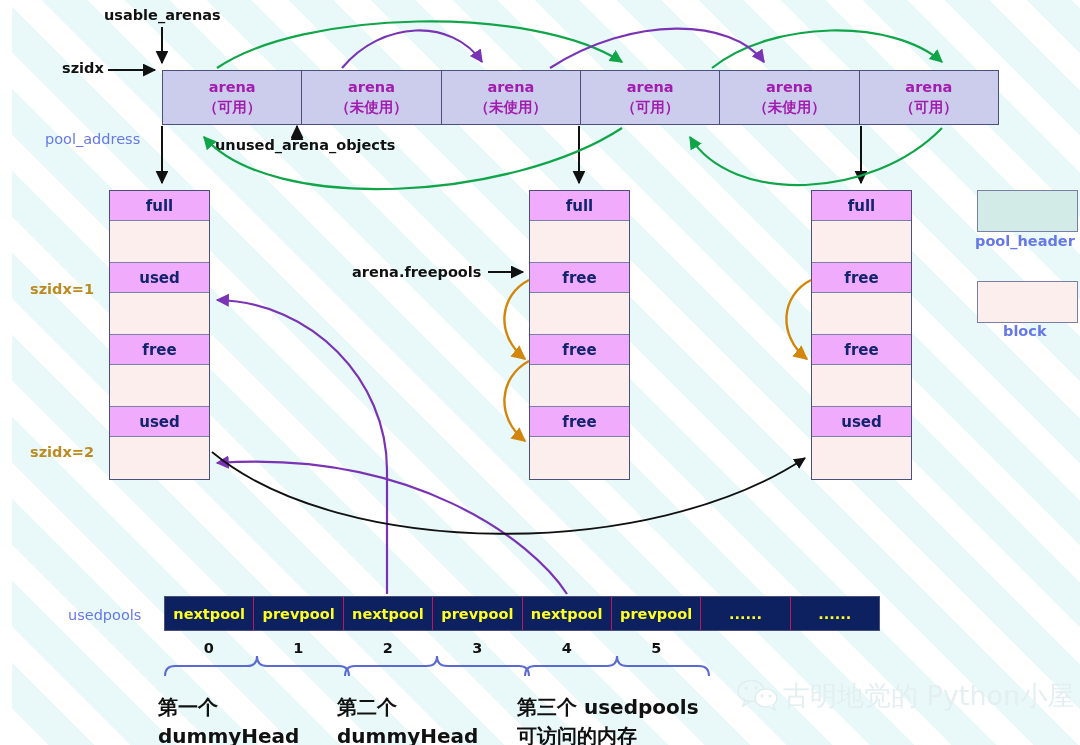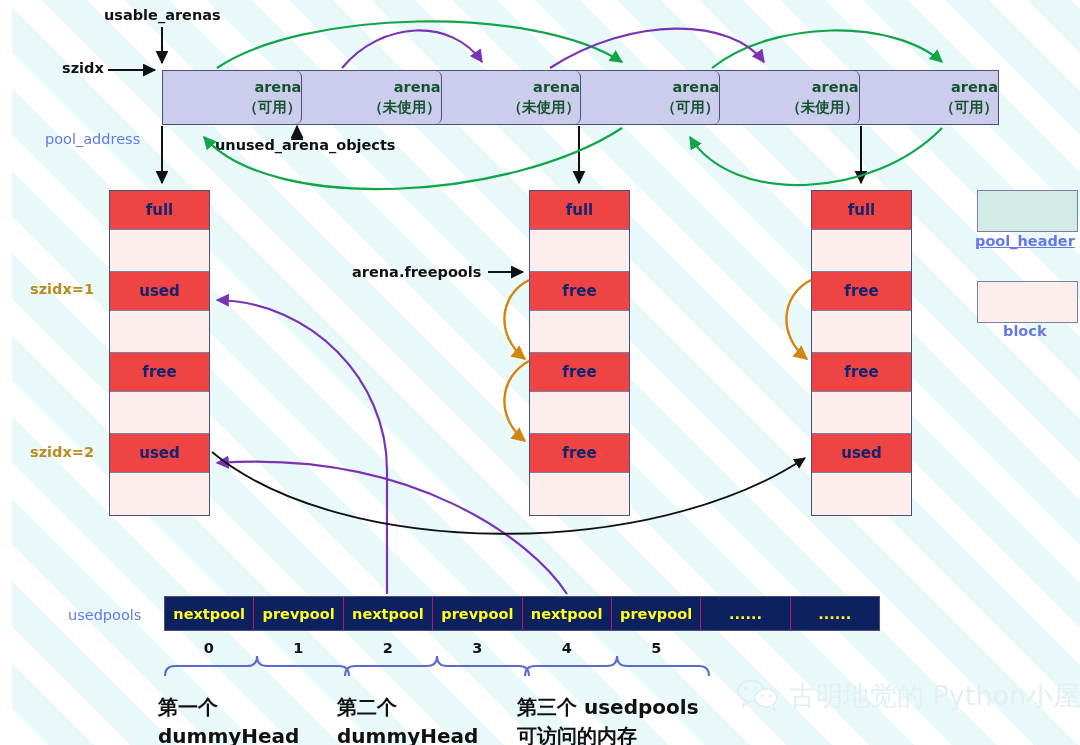--- a/index.html
+++ b/index.html
@@ -22,34 +22,34 @@
     position:absolute;left:150px;top:70px;width:837px;height:55px;
     display:flex;
     border:1px solid #4b4f7a;
     box-sizing:border-box;
     background:#ccccec;
   }
   .arena-cell{
     flex:1 1 0;
     border-right:1px solid #4b4f7a;
     box-sizing:border-box;
-    display:flex;flex-direction:column;align-items:flex-end;justify-content:center;
-    color:#14532d;font-weight:bold;font-size:14.5px;line-height:1.32;border-radius:6px;
+    display:flex;flex-direction:column;align-items:center;justify-content:center;
+    color:#a21caf;font-weight:bold;font-size:14.5px;line-height:1.32;
   }
   .arena-cell:last-child{border-right:none;}
 
   
   .pool-col{
     position:absolute;width:101px;
     border:1px solid #4b4f7a;
     box-sizing:border-box;
     background:#fdeeee;
   }
   .pool-hdr{
-    height:39px;background:#ef4444;
+    height:30px;background:#f0abfc;
     border-bottom:1px solid #7a7fa8;
     display:flex;align-items:center;justify-content:center;
     color:#12246e;font-weight:bold;font-size:15px;
     box-sizing:border-box;
   }
   .pool-blk{
     height:42px;background:#fdeeee;
     border-bottom:1px solid #7a7fa8;
     box-sizing:border-box;
   }
@@ -59,21 +59,21 @@
   #pool-right{left:799px;top:190px;}
 
   
   .legend-box{position:absolute;width:101px;height:42px;border:1px solid #7a7fa8;box-sizing:border-box;}
   #legend-header-box{left:965px;top:190px;background:#d2ebe6;}
   #legend-block-box{left:965px;top:281px;background:#fdeeee;}
   .legend-label{
     position:absolute;color:#6678e8;font-weight:bold;font-size:14.5px;
     font-family:"DejaVu Sans","Liberation Sans",sans-serif;
   }
-  #legend-header-label{left:963px;top:233px;text-decoration:underline;}
+  #legend-header-label{left:963px;top:233px;}
   #legend-block-label{left:991px;top:323px;}
 
   
   .lbl{position:absolute;font-size:14.5px;white-space:nowrap;}
   .lbl-black{color:#111;font-weight:bold;}
   .lbl-blue{color:#6678e8;font-weight:normal;}
   .lbl-gold{color:#bb8b22;font-weight:bold;}
 
   #lbl-usable-arenas{left:92px;top:7px;}
   #lbl-arenas{left:50px;top:60px;}
@@ -112,21 +112,21 @@
   #cap-0{left:146px;top:693px;}
   #cap-1{left:325px;top:693px;}
   #cap-2{left:505px;top:693px;}
 
   
   #overlay{position:absolute;left:0;top:0;width:1080px;height:745px;pointer-events:none;}
 
   
   #watermark{
     position:absolute;left:725px;top:678px;
-    display:flex;align-items:center;gap:6px;
+    display:flex;align-items:center;
     color:#e3eff0;font-size:27px;font-weight:400;
     font-family:"DejaVu Sans","Liberation Sans",sans-serif;
     white-space:nowrap;
   }
 </style>
 </head>
 <body>
 
 <div id="stage">
 

